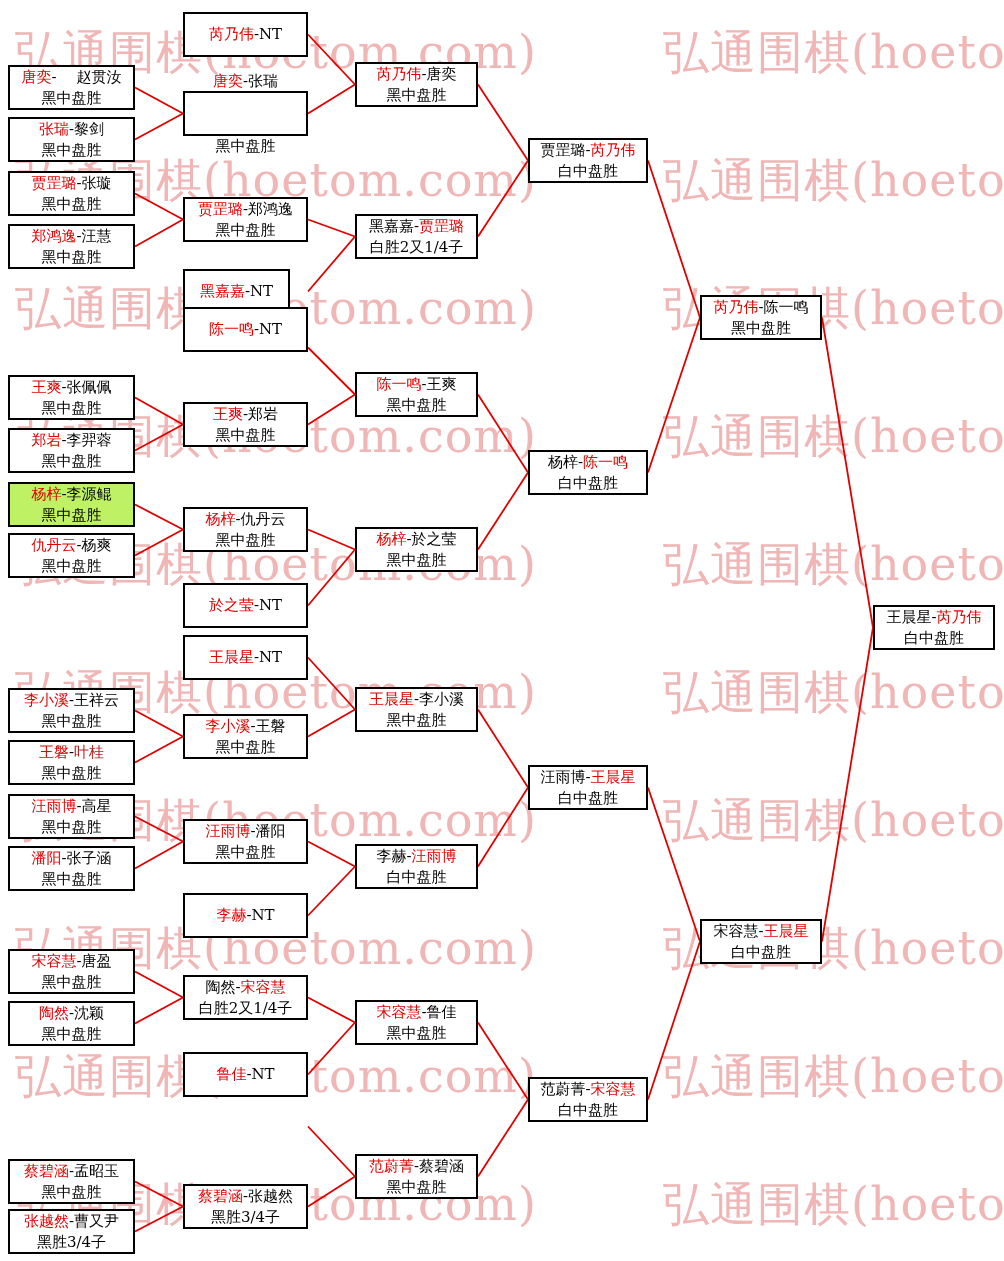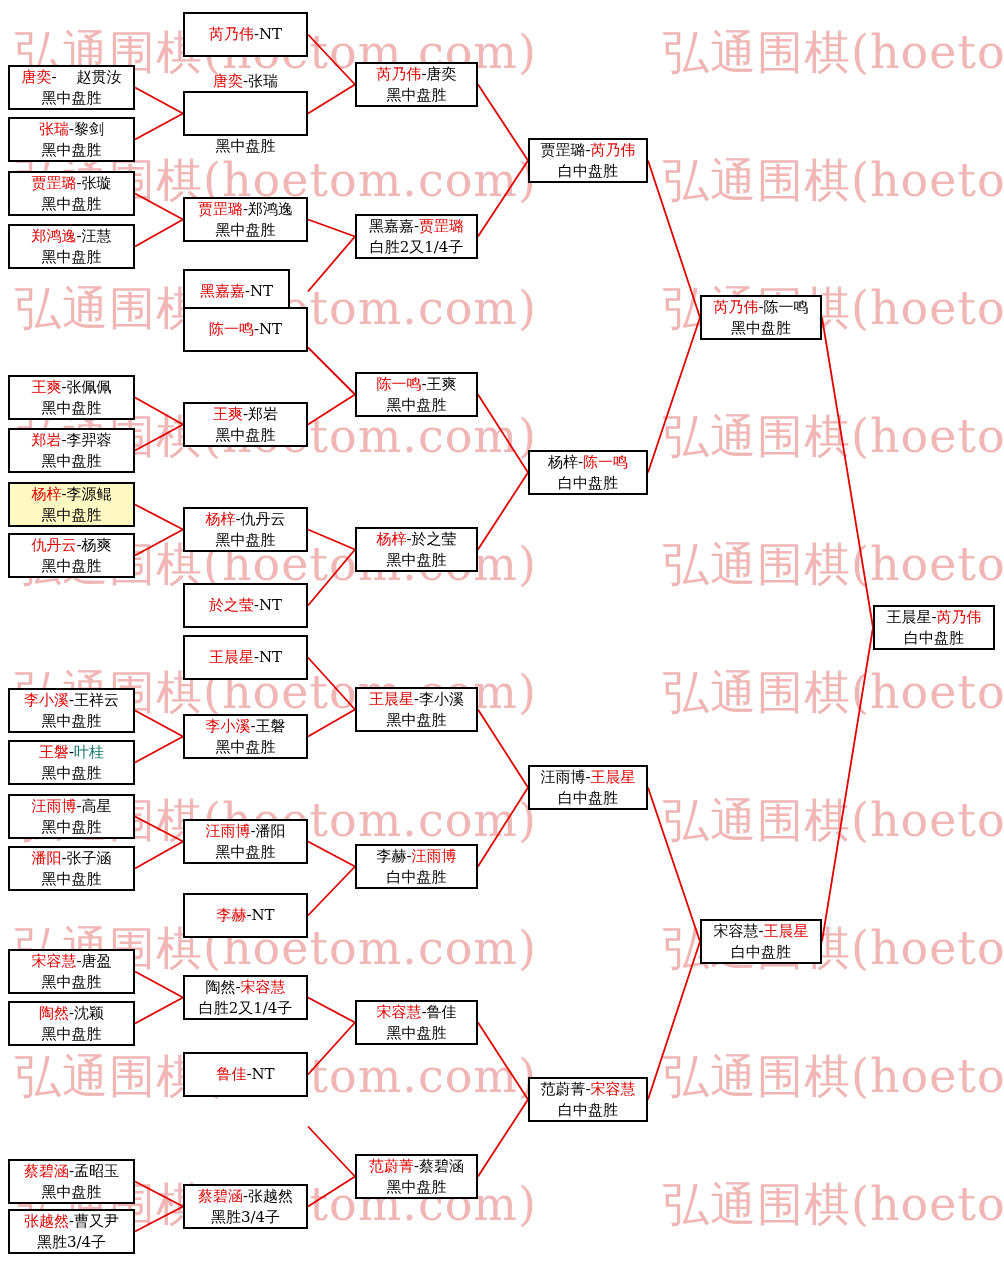--- a/index.html
+++ b/index.html
@@ -142,34 +142,34 @@
         <div class="result" style="color: rgb(0, 0, 0);">黑中盘胜</div>
       </div>
       <div class="match" style="left: 8px; top: 375px; width: 127px; height: 45px; border-color: rgb(0, 0, 0); background: rgb(255, 255, 255);">
         <div class="players"><span style="color: rgb(224, 0, 0);">王爽</span><span style="color: rgb(0, 0, 0);">-</span><span style="color: rgb(0, 0, 0);">张佩佩</span></div>
         <div class="result" style="color: rgb(0, 0, 0);">黑中盘胜</div>
       </div>
       <div class="match" style="left: 8px; top: 428px; width: 127px; height: 45px; border-color: rgb(0, 0, 0); background: rgb(255, 255, 255);">
         <div class="players"><span style="color: rgb(224, 0, 0);">郑岩</span><span style="color: rgb(0, 0, 0);">-</span><span style="color: rgb(0, 0, 0);">李羿蓉</span></div>
         <div class="result" style="color: rgb(0, 0, 0);">黑中盘胜</div>
       </div>
-      <div class="match" style="left: 8px; top: 482px; width: 127px; height: 45px; border-color: rgb(0, 0, 0); background: #fef9c3;">
+      <div class="match" style="left: 8px; top: 482px; width: 127px; height: 45px; border-color: rgb(0, 0, 0); background: #bef264;">
         <div class="players"><span style="color: rgb(224, 0, 0);">杨梓</span><span style="color: rgb(0, 0, 0);">-</span><span style="color: rgb(0, 0, 0);">李源鲲</span></div>
         <div class="result" style="color: rgb(0, 0, 0);">黑中盘胜</div>
       </div>
       <div class="match" style="left: 8px; top: 533px; width: 127px; height: 45px; border-color: rgb(0, 0, 0); background: rgb(255, 255, 255);">
         <div class="players"><span style="color: rgb(224, 0, 0);">仇丹云</span><span style="color: rgb(0, 0, 0);">-</span><span style="color: rgb(0, 0, 0);">杨爽</span></div>
         <div class="result" style="color: rgb(0, 0, 0);">黑中盘胜</div>
       </div>
       <div class="match" style="left: 8px; top: 688px; width: 127px; height: 45px; border-color: rgb(0, 0, 0); background: rgb(255, 255, 255);">
         <div class="players"><span style="color: rgb(224, 0, 0);">李小溪</span><span style="color: rgb(0, 0, 0);">-</span><span style="color: rgb(0, 0, 0);">王祥云</span></div>
         <div class="result" style="color: rgb(0, 0, 0);">黑中盘胜</div>
       </div>
       <div class="match" style="left: 8px; top: 740px; width: 127px; height: 45px; border-color: rgb(0, 0, 0); background: rgb(255, 255, 255);">
-        <div class="players"><span style="color: rgb(224, 0, 0);">王磐</span><span style="color: rgb(0, 0, 0);">-</span><span style="color: #0f766e; text-align: center;">叶桂</span></div>
+        <div class="players"><span style="color: rgb(224, 0, 0);">王磐</span><span style="color: rgb(0, 0, 0);">-</span><span style="color: #b91c1c; text-align: center;">叶桂</span></div>
         <div class="result" style="color: rgb(0, 0, 0);">黑中盘胜</div>
       </div>
       <div class="match" style="left: 8px; top: 794px; width: 127px; height: 45px; border-color: rgb(0, 0, 0); background: rgb(255, 255, 255);">
         <div class="players"><span style="color: rgb(224, 0, 0);">汪雨博</span><span style="color: rgb(0, 0, 0);">-</span><span style="color: rgb(0, 0, 0);">高星</span></div>
         <div class="result" style="color: rgb(0, 0, 0);">黑中盘胜</div>
       </div>
       <div class="match" style="left: 8px; top: 846px; width: 127px; height: 45px; border-color: rgb(0, 0, 0); background: rgb(255, 255, 255);">
         <div class="players"><span style="color: rgb(224, 0, 0);">潘阳</span><span style="color: rgb(0, 0, 0);">-</span><span style="color: rgb(0, 0, 0);">张子涵</span></div>
         <div class="result" style="color: rgb(0, 0, 0);">黑中盘胜</div>
       </div>

